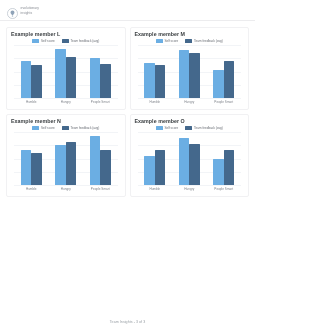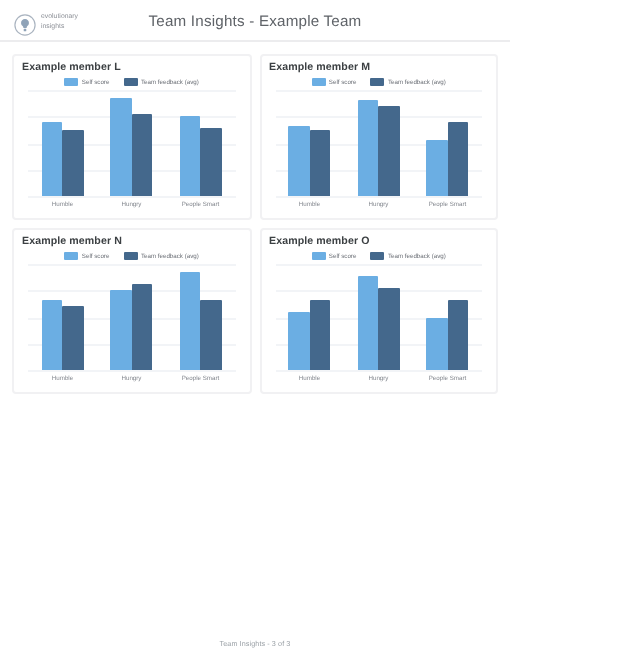--- a/index.html
+++ b/index.html
@@ -200,23 +200,20 @@
   <div class="brand">
     <span class="brand-mark">
       <svg viewBox="0 0 24 24" width="11" height="11" aria-hidden="true">
         <circle cx="12" cy="12" r="11" fill="none" stroke="#aab4c0" stroke-width="1.3"></circle>
         <path d="M12 5.5c-2.5 0-4.3 1.9-4.3 4.2 0 1.6 0.9 2.7 1.7 3.5 0.5 0.5 0.8 0.9 0.8 1.5v0.6h3.6v-0.6c0-0.6 0.3-1 0.8-1.5 0.8-0.8 1.7-1.9 1.7-3.5 0-2.3-1.8-4.2-4.3-4.2z" fill="#8FA3B8"></path>
         <rect x="10.6" y="16.2" width="2.8" height="2.6" rx="0.6" fill="#8FA3B8"></rect>
       </svg>
     </span>
     <span class="brand-text"><span>evolutionary</span><br><span>insights</span></span>
   </div>
-  <div class="header-title">
-    <span class="header-title-inner">Team Insights - Example Team</span>
-  </div>
   <div class="header-divider"></div>
 </div>
 
 <div class="grid" id="grid">
     <div class="card">
       <div class="card-title">Example member L</div>
       <div class="legend">
         <div class="legend-item">
           <span class="legend-swatch" style="background: rgb(107, 174, 227);"></span>
           <span class="legend-label">Self score</span>

